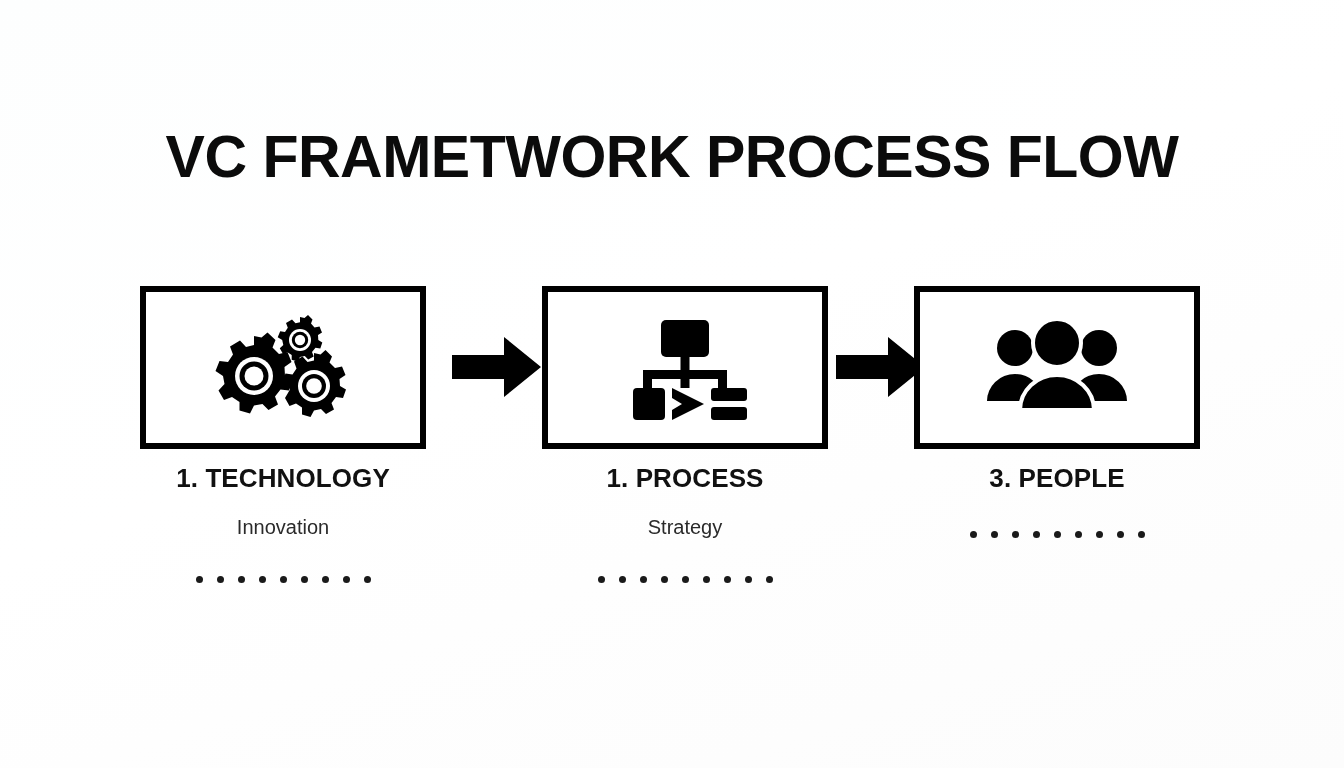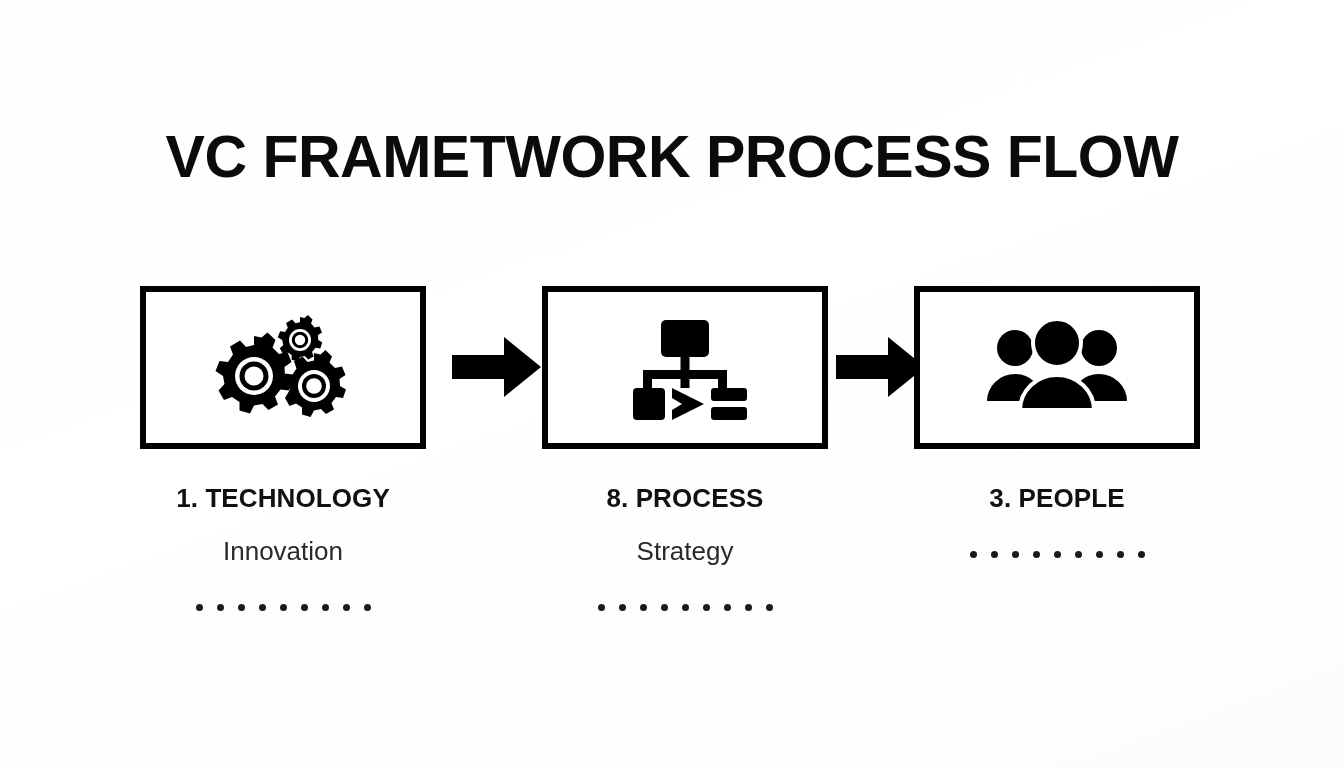--- a/index.html
+++ b/index.html
@@ -63,33 +63,33 @@
     display: flex;
     align-items: center;
     justify-content: center;
   }
 
   .icon-box svg {
     display: block;
   }
 
   .stage-label {
-    margin-top: 34px;
+    margin-top: 14px;
     text-align: center;
     font-size: 26px;
     font-weight: bold;
     letter-spacing: 0.1px;
     color: #111111;
     white-space: nowrap;
   }
 
   .stage-sub {
     margin-top: 22px;
     text-align: center;
-    font-size: 26px;
+    font-size: 20px;
     font-weight: normal;
     color: #2a2a2a;
   }
 
   .dot-row {
     margin-top: 37px;
     display: flex;
     justify-content: center;
     align-items: center;
     gap: 14px;
@@ -180,21 +180,21 @@
             <rect x="24" y="56" width="84" height="9"></rect>
             <rect x="24" y="56" width="9" height="19"></rect>
             <rect x="99" y="56" width="9" height="19"></rect>
             <rect x="14" y="74" width="32" height="32" rx="4"></rect>
             <path d="M53,74 L85,90 L53,106 L53,96 L63,90 L53,84 Z"></path>
             <rect x="92" y="74" width="36" height="13" rx="3"></rect>
             <rect x="92" y="93" width="36" height="13" rx="3"></rect>
           </svg>
         </span>
       </div>
-      <div class="stage-label">8. PROCESS</div>
+      <div class="stage-label">1. PROCESS</div>
       <div class="stage-sub">Strategy</div>
       <div class="dot-row">
         <span class="dot"></span>
         <span class="dot"></span>
         <span class="dot"></span>
         <span class="dot"></span>
         <span class="dot"></span>
         <span class="dot"></span>
         <span class="dot"></span>
         <span class="dot"></span>

